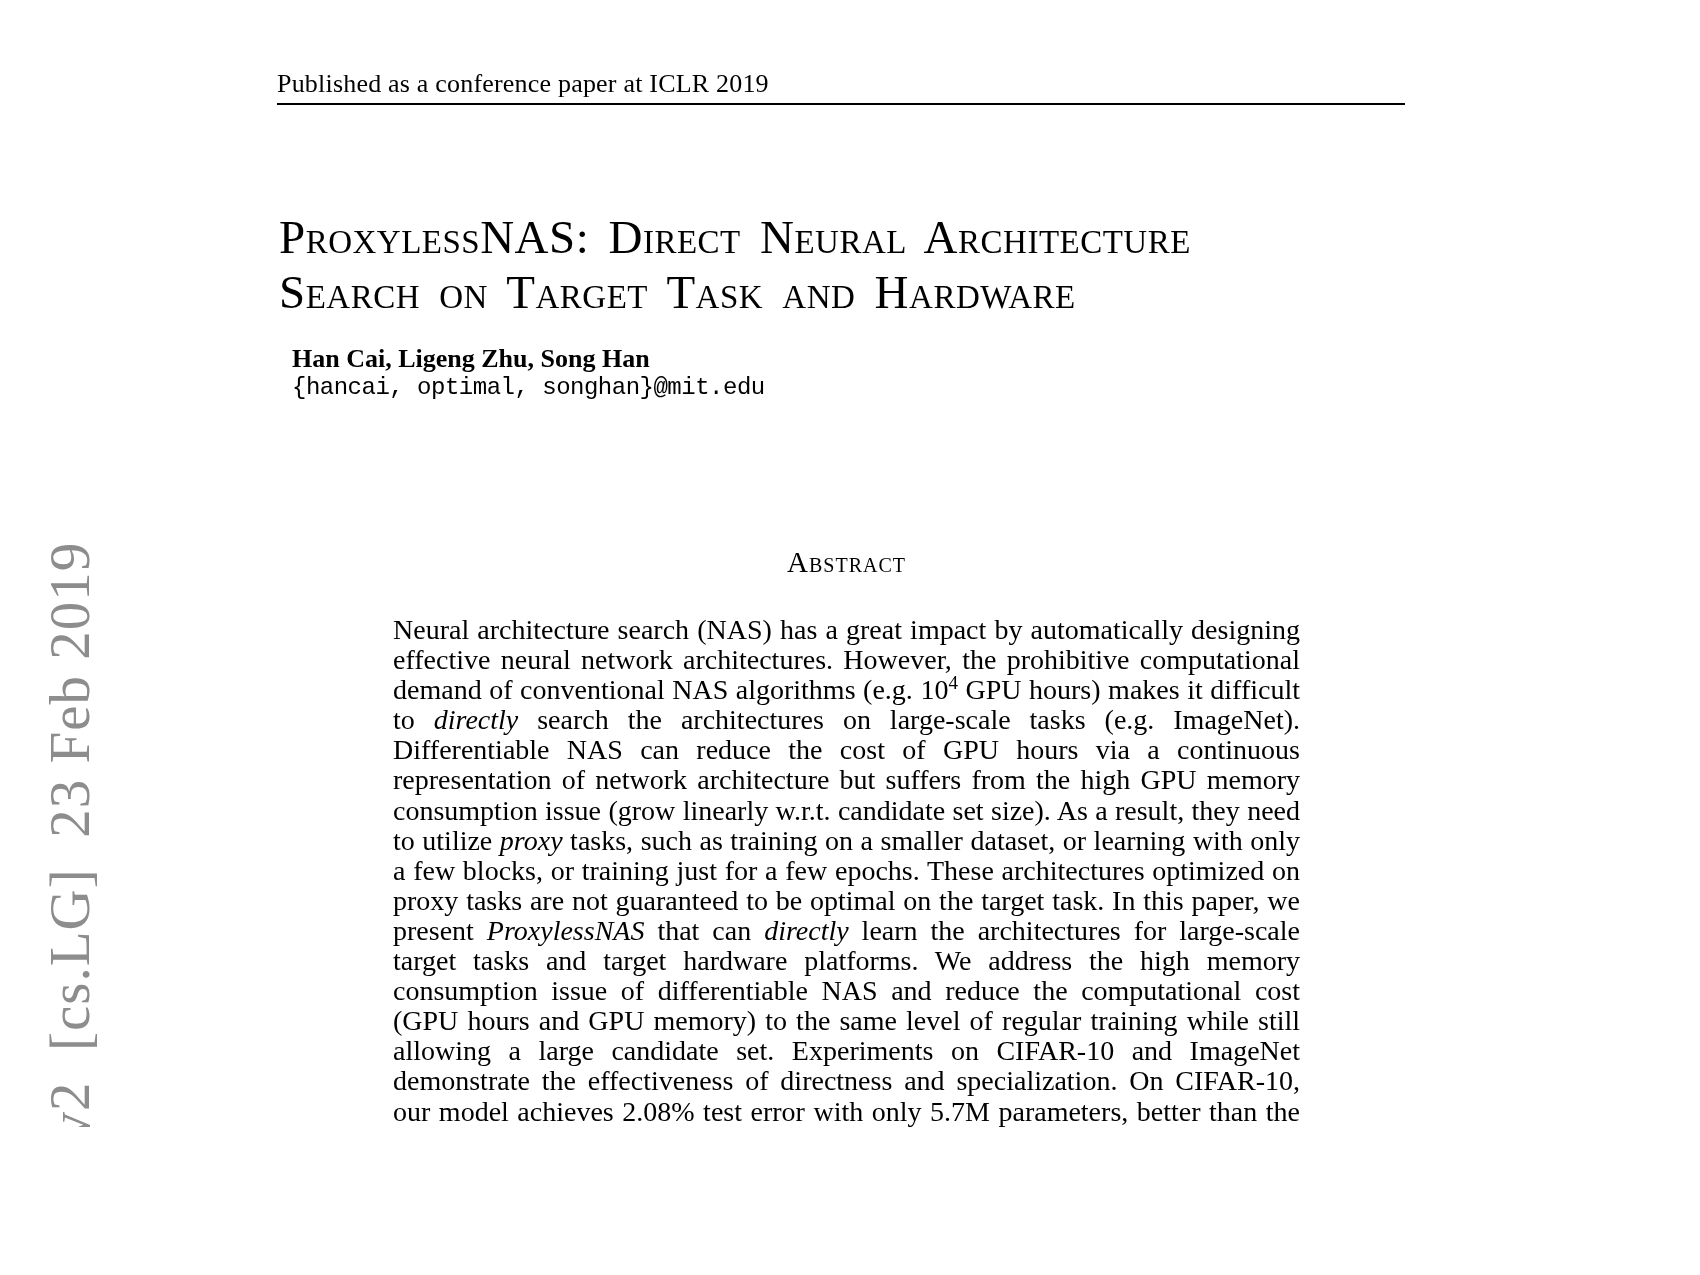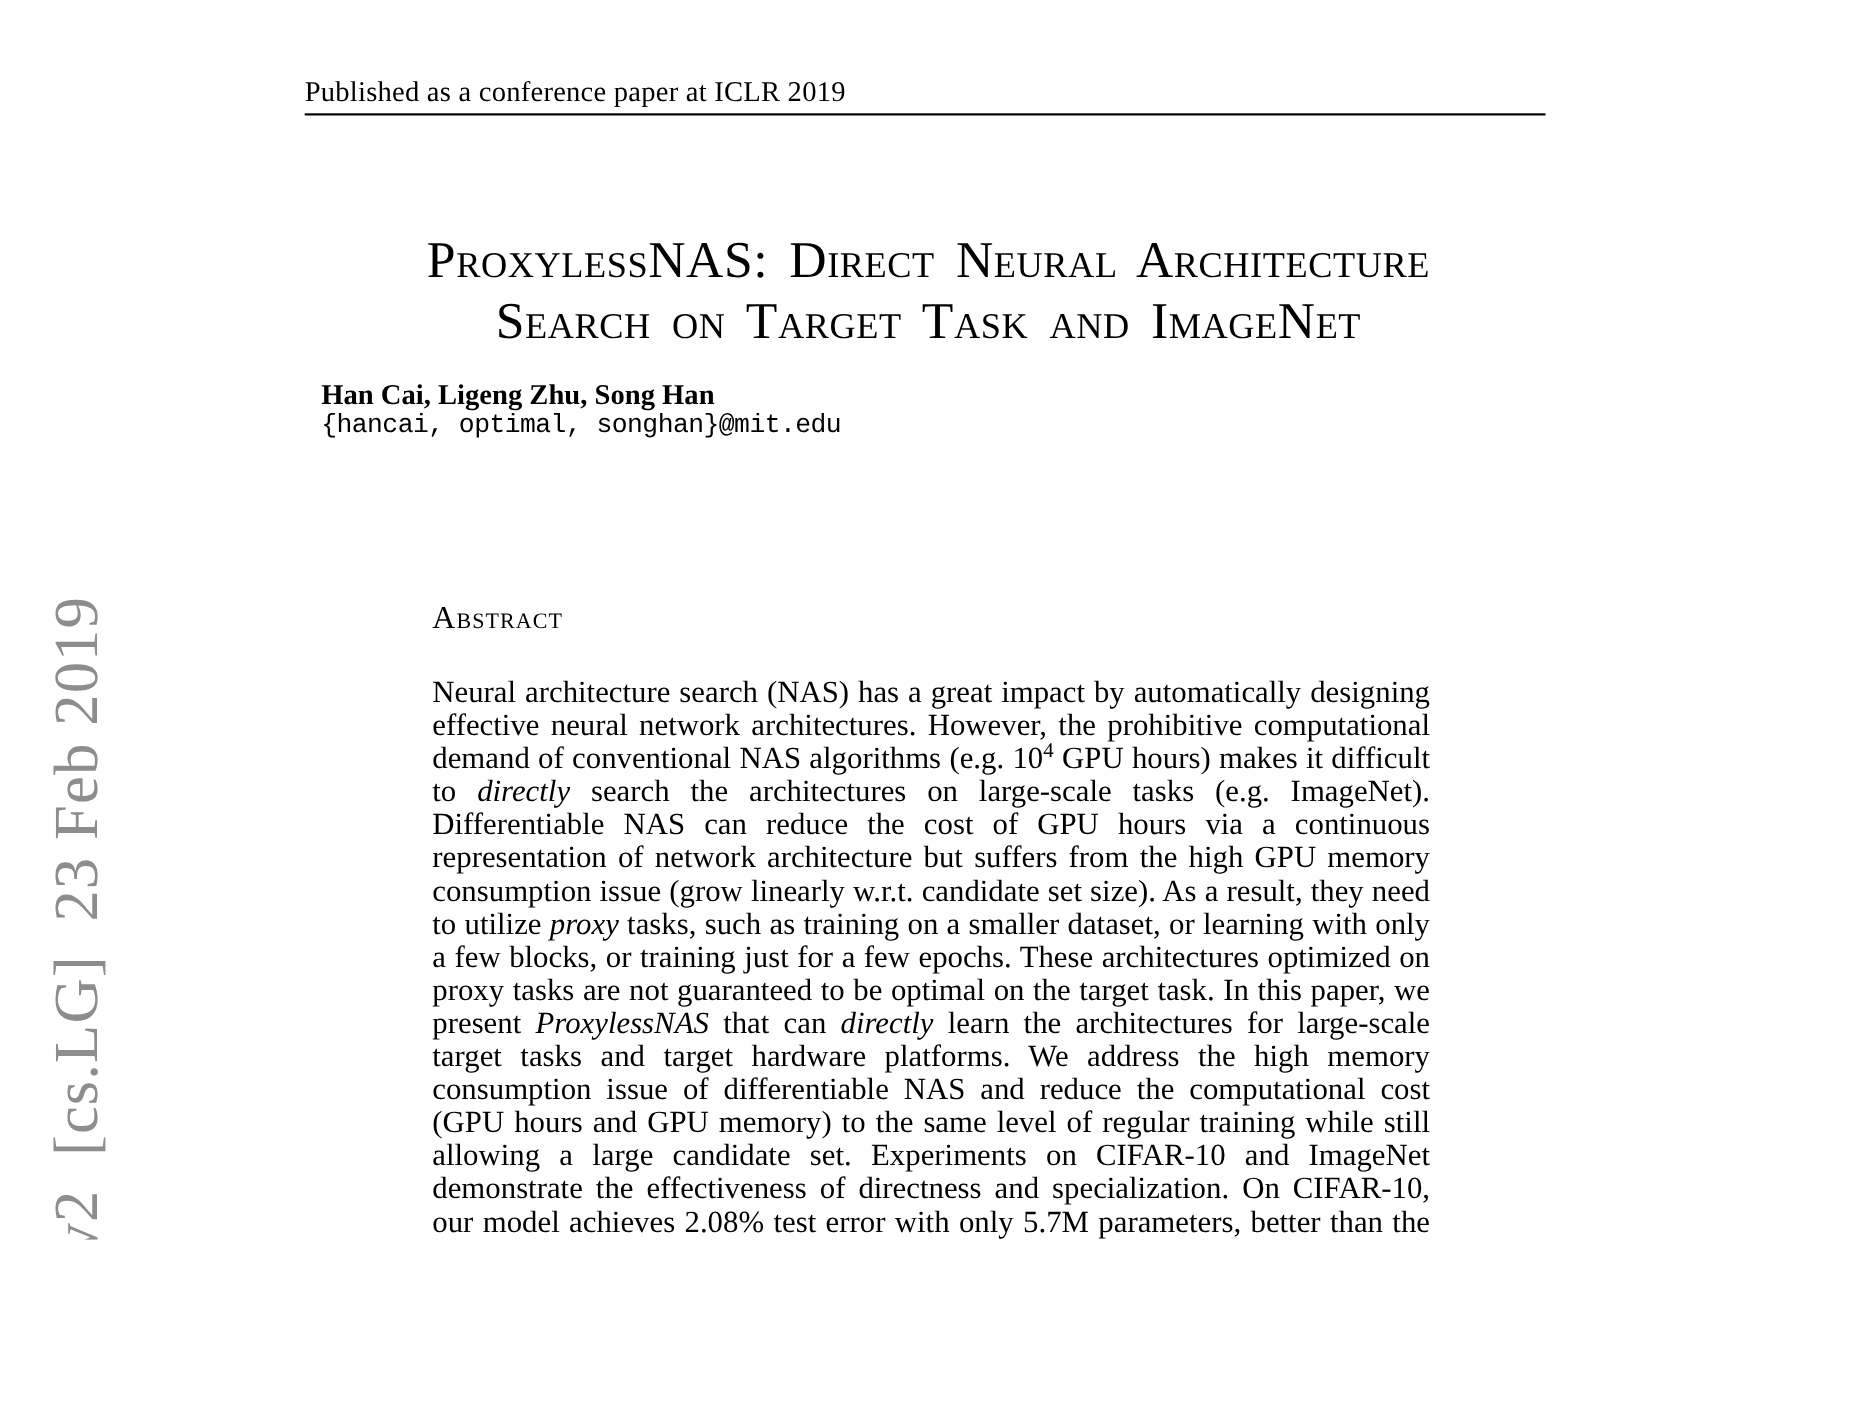--- a/index.html
+++ b/index.html
@@ -56,20 +56,21 @@
     font-family: "Liberation Mono", monospace;
     font-size: 24px;
     letter-spacing: -0.5px;
   }
 
   .abstract-heading {
     position: absolute;
     left: 393px;
     top: 546px;
     width: 907px;
+    text-align: center;
     font-size: 29px;
     font-variant: small-caps;
     letter-spacing: 1px;
   }
 
   .abstract-body {
     position: absolute;
     left: 393px;
     top: 615px;
     width: 907px;
@@ -108,23 +109,23 @@
 <body>
 
 <div class="page">
 
   <div class="running-header">Published as a conference paper at ICLR 2019</div>
 
   <div class="header-rule" style="background: rgb(0, 0, 0);"></div>
 
   <div class="arxiv-stamp" style="color: rgb(141, 141, 141);">00332v2  [cs.LG]  23 Feb 2019</div>
 
-  <h1 class="paper-title" style="margin:0; font-weight:normal;text-align:center;">
+  <h1 class="paper-title" style="margin:0; font-weight:normal;">
     <span class="title-line">ProxylessNAS: Direct Neural Architecture</span>
-    <span class="title-line">Search on Target Task and ImageNet</span>
+    <span class="title-line">Search on Target Task and Hardware</span>
   </h1>
 
   <div class="author-block">
     <div class="author-names">Han Cai, Ligeng Zhu, Song Han</div>
     <div class="author-emails">{hancai, optimal, songhan}@mit.edu</div>
   </div>
 
   <div class="abstract-heading">Abstract</div>
 
   <div class="abstract-body"><span>Neural architecture search (NAS) has a great impact by automatically designing effective neural network architectures. However, the prohibitive computational demand of conventional NAS algorithms (e.g. 10</span><span class="seg-sup">4</span><span> GPU hours) makes it difficult to </span><span class="seg-i">directly</span><span> search the architectures on large-scale tasks (e.g. ImageNet). Differentiable NAS can reduce the cost of GPU hours via a continuous representation of network architecture but suffers from the high GPU memory consumption issue (grow linearly w.r.t. candidate set size). As a result, they need to utilize </span><span class="seg-i">proxy</span><span> tasks, such as training on a smaller dataset, or learning with only a few blocks, or training just for a few epochs. These architectures optimized on proxy tasks are not guaranteed to be optimal on the target task. In this paper, we present </span><span class="seg-i">ProxylessNAS</span><span> that can </span><span class="seg-i">directly</span><span> learn the architectures for large-scale target tasks and target hardware platforms. We address the high memory consumption issue of differentiable NAS and reduce the computational cost (GPU hours and GPU memory) to the same level of regular training while still allowing a large candidate set. Experiments on CIFAR-10 and ImageNet demonstrate the effectiveness of directness and specialization. On CIFAR-10, our model achieves 2.08% test error with only 5.7M parameters, better than the previous state-of-the-art architecture AmoebaNet-B, while using 6× fewer parameters. On ImageNet, our model achieves 3.1% better top-1 accuracy than MobileNetV2, while being 1.2× faster with measured GPU latency. We also apply ProxylessNAS to specialize neural architectures for hardware with direct hardware metrics (e.g. latency) and provide insights for efficient CNN architecture design.</span><span class="seg-fnref" style="color: rgb(39, 67, 204);">1</span></div>

